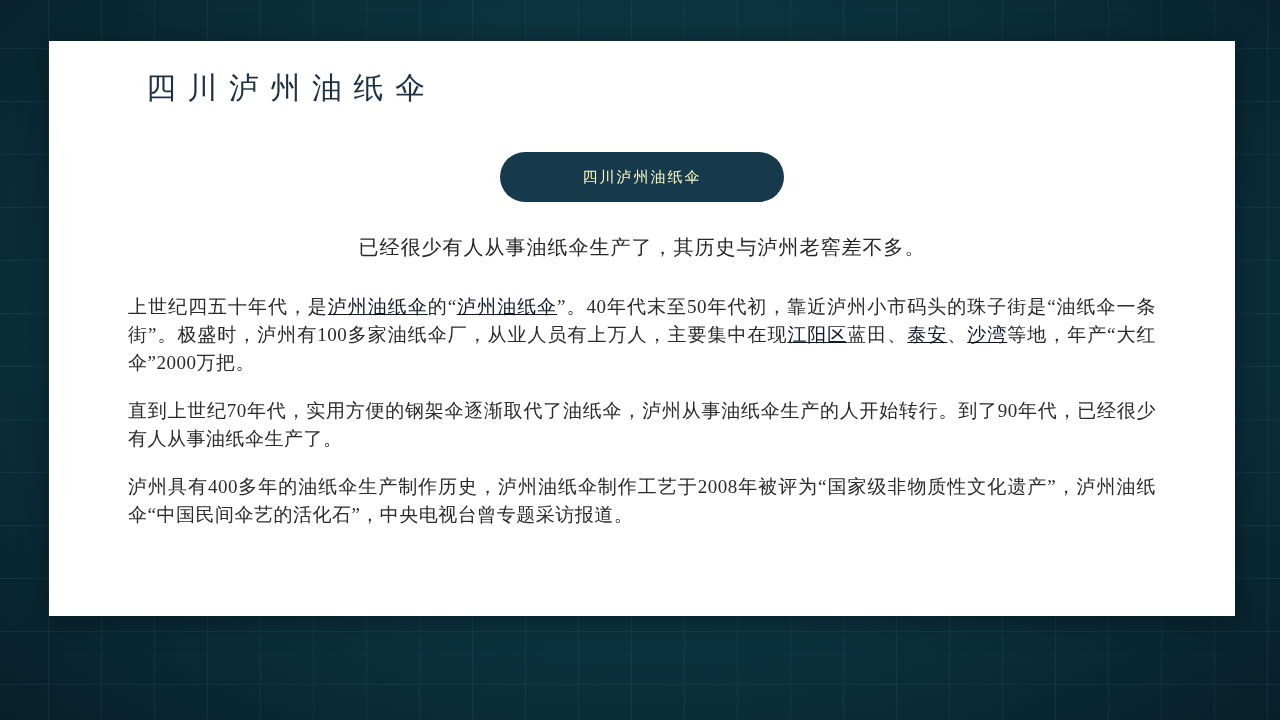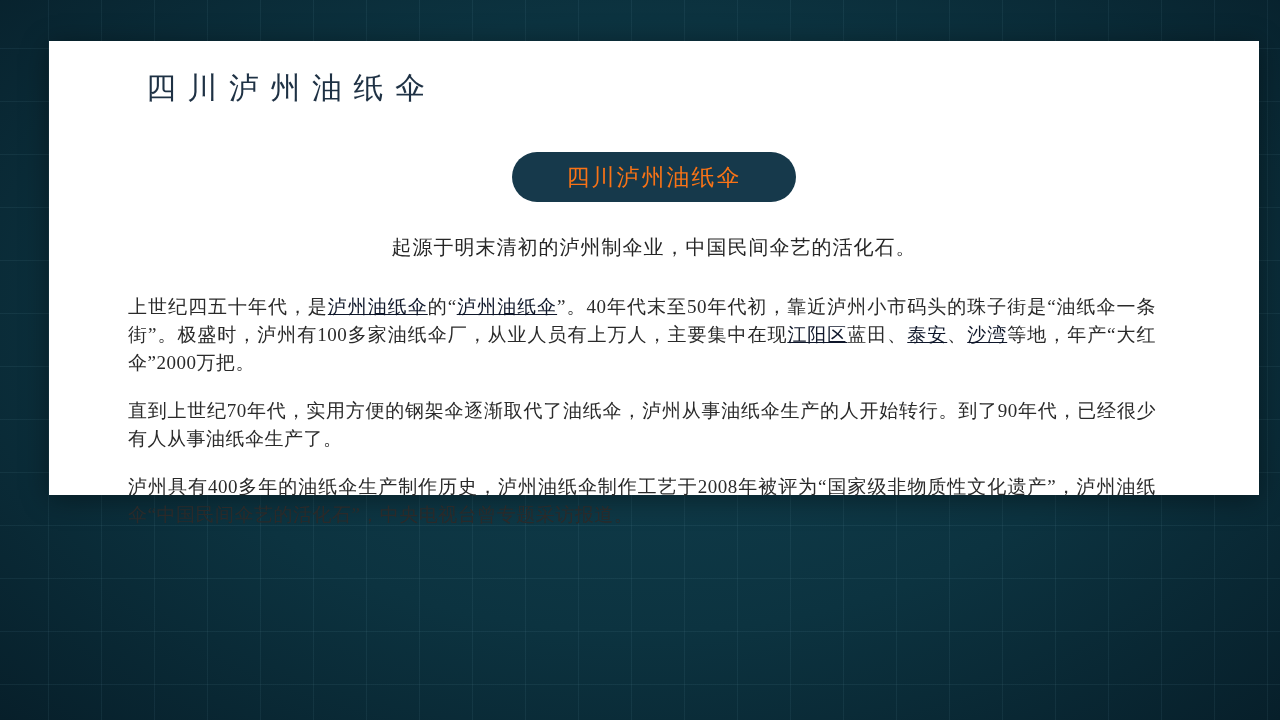--- a/index.html
+++ b/index.html
@@ -11,38 +11,37 @@
     position:relative;width:1280px;height:720px;overflow:hidden;
     background-color:#0c3340;
     background-image:
       linear-gradient(rgba(150,205,225,0.07) 1px, transparent 1px),
       linear-gradient(90deg, rgba(150,205,225,0.07) 1px, transparent 1px),
       radial-gradient(ellipse at 50% 45%, #11404f 0%, #0c3340 55%, #071f2a 100%);
     background-size:53px 53px, 53px 53px, 100% 100%;
     background-position:-5px -5px, -5px -5px, 0 0;
   }
   .slide{
-    position:absolute;left:49px;top:41px;width:1186px;height:454px;
+    position:absolute;left:49px;top:41px;width:1186px;height:575px;
     background:#ffffff;
     box-shadow:0 4px 26px rgba(0,0,0,0.4);
-    padding-left:24px;
   }
   .slide-title{
     position:absolute;left:97px;top:28px;margin:0;
     font-size:30px;font-weight:400;line-height:38px;
     letter-spacing:2px;color:#1e3144;white-space:nowrap;
   }
   .badge{
     position:absolute;left:50%;top:111px;margin-left:-142px;
     width:284px;height:50px;border-radius:25px;
     background:#16394b;
     display:flex;align-items:center;justify-content:center;
   }
   .badge span{
-    font-size:23px;color:#f97316;letter-spacing:2px;line-height:1;
+    font-size:15px;color:#fef9c3;letter-spacing:2px;line-height:1;
   }
   .subtitle{
     position:absolute;left:0;top:192px;margin:0;width:100%;
     text-align:center;font-size:20px;line-height:28px;
     color:#262626;letter-spacing:1px;
   }
   .body{
     position:absolute;left:79px;top:252px;width:1028px;
     font-size:19px;line-height:28px;color:#2a2a2a;
     letter-spacing:0.5px;
@@ -58,21 +57,21 @@
 <body>
 
 <div class="stage">
   <div class="slide">
     <h1 class="slide-title">四 川 泸 州 油 纸 伞</h1>
 
     <div class="badge">
       <span>四川泸州油纸伞</span>
     </div>
 
-    <p class="subtitle">起源于明末清初的泸州制伞业，中国民间伞艺的活化石。</p>
+    <p class="subtitle">已经很少有人从事油纸伞生产了，其历史与泸州老窖差不多。</p>
 
     <div class="body">
         <p>上世纪四五十年代，是<a>泸州油纸伞</a>的“<a>泸州油纸伞</a>”。40年代末至50年代初，靠近泸州小市码头的珠子街是“油纸伞一条街”。极盛时，泸州有100多家油纸伞厂，从业人员有上万人，主要集中在现<a>江阳区</a>蓝田、<a>泰安</a>、<a>沙湾</a>等地，年产“大红伞”2000万把。</p>
         <p>直到上世纪70年代，实用方便的钢架伞逐渐取代了油纸伞，泸州从事油纸伞生产的人开始转行。到了90年代，已经很少有人从事油纸伞生产了。</p>
         <p>泸州具有400多年的油纸伞生产制作历史，泸州油纸伞制作工艺于2008年被评为“国家级非物质性文化遗产”，泸州油纸伞“中国民间伞艺的活化石”，中央电视台曾专题采访报道。</p>
       </div>
   </div>
 </div>
 
 </body></html>

